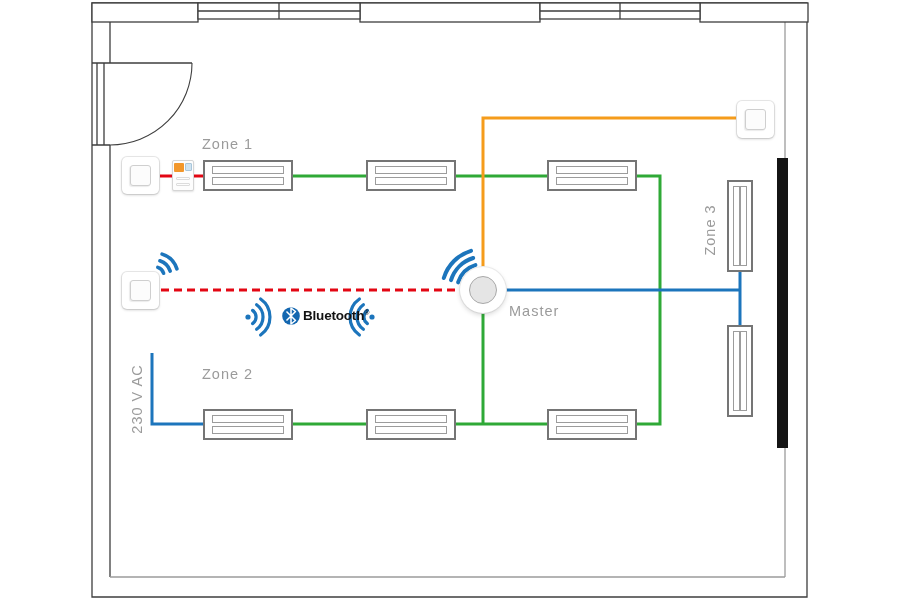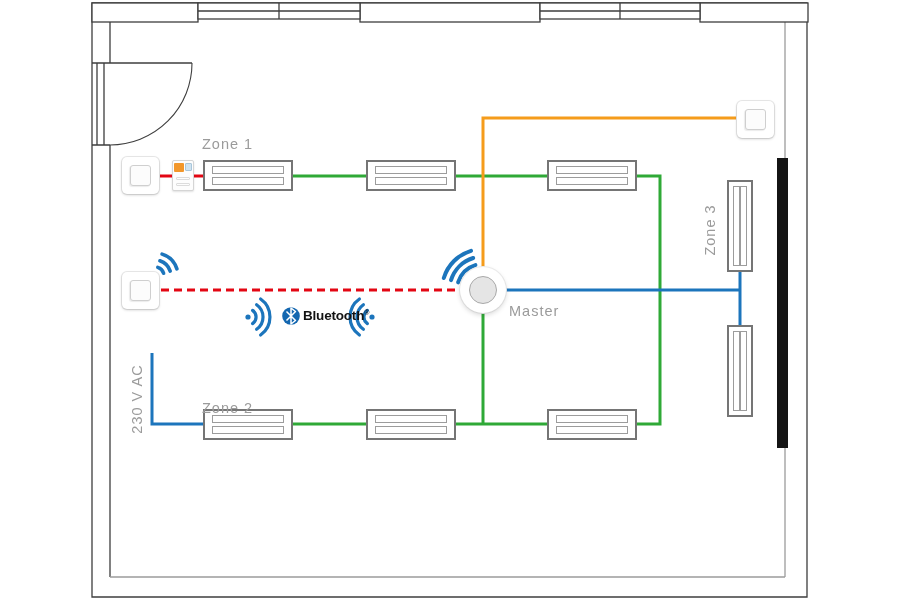--- a/index.html
+++ b/index.html
@@ -201,20 +201,20 @@
   <div class="fixt-v" style="left:727px;top:325px;">
     <div class="tube-v"></div>
     <div class="tube-v"></div>
   </div>
 
   <div class="master">
     <div class="lens"></div>
   </div>
 
   <span class="lbl" style="left:202px;top:136px;">Zone 1</span>
-  <span class="lbl" style="left:202px;top:400px;">Zone 2</span>
+  <span class="lbl" style="left:202px;top:366px;">Zone 2</span>
   <span class="lbl vert" style="left:710px;top:230px;">Zone 3</span>
   <span class="lbl vert" style="left:137px;top:399px;">230 V AC</span>
   <span class="lbl" style="left:509px;top:303px;text-align:right;">Master</span>
 
   <span class="bt-word"><span>Bluetooth</span><sup>®</sup></span>
 
 </div>
 
 </body></html>

